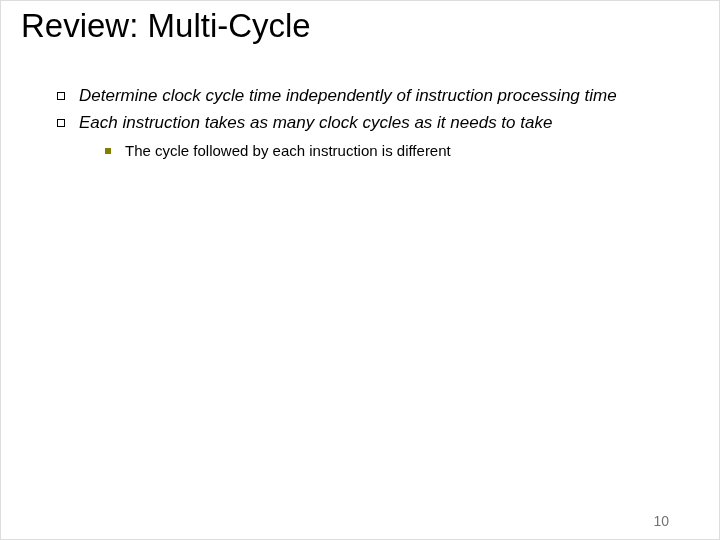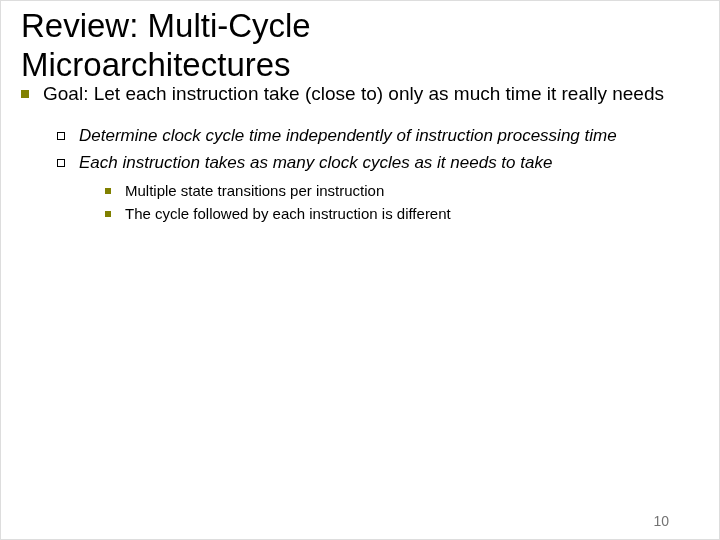--- a/index.html
+++ b/index.html
@@ -105,48 +105,39 @@
     color: #737373;
   }
 </style>
 </head>
 <body>
 
 <div class="slide">
 
   <div class="title">
     <span>Review: Multi-Cycle</span><br>
-    <span>Microarchitectures</span>
   </div>
 
   <div class="body-area">
 
-    <div class="l1">
-      <div class="bullet-sq"></div>
-      <div class="text">Goal: Let each instruction take (close to) only as much time it really needs</div>
-    </div>
 
 
     <div class="l2-group">
       <div class="l2">
         <div class="bullet-hollow"></div>
         <div class="text">Determine clock cycle time independently of instruction processing time</div>
       </div>
       <div class="l2">
         <div class="bullet-hollow"></div>
         <div class="text">Each instruction takes as many clock cycles as it needs to take</div>
       </div>
 
       <div class="l3-group">
         <div class="l3">
           <div class="bullet-sq-sm"></div>
-          <div class="text">Multiple state transitions per instruction</div>
-        </div>
-        <div class="l3">
-          <div class="bullet-sq-sm"></div>
           <div class="text">The cycle followed by each instruction is different</div>
         </div>
       </div>
     </div>
 
   </div>
 
   <div class="page-num">10</div>
 </div>
 

